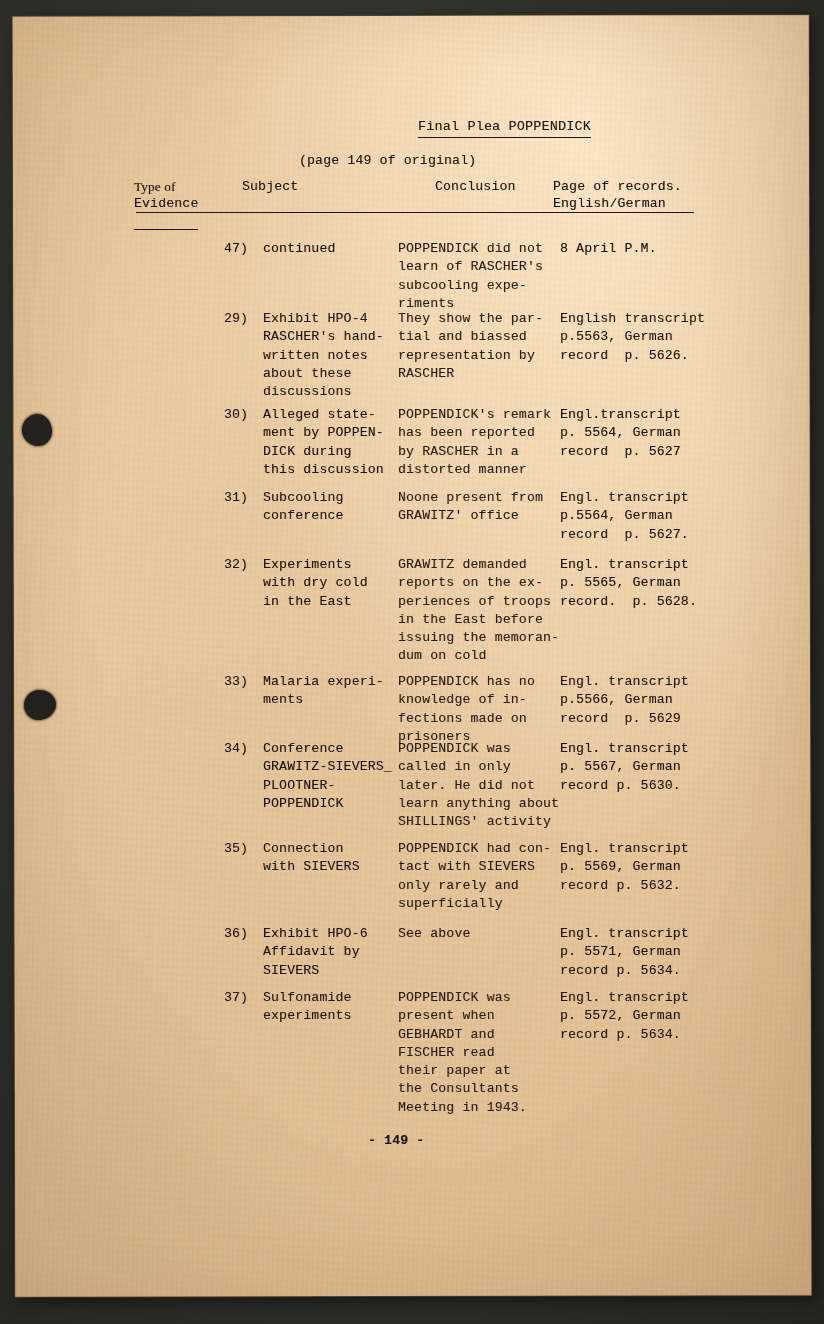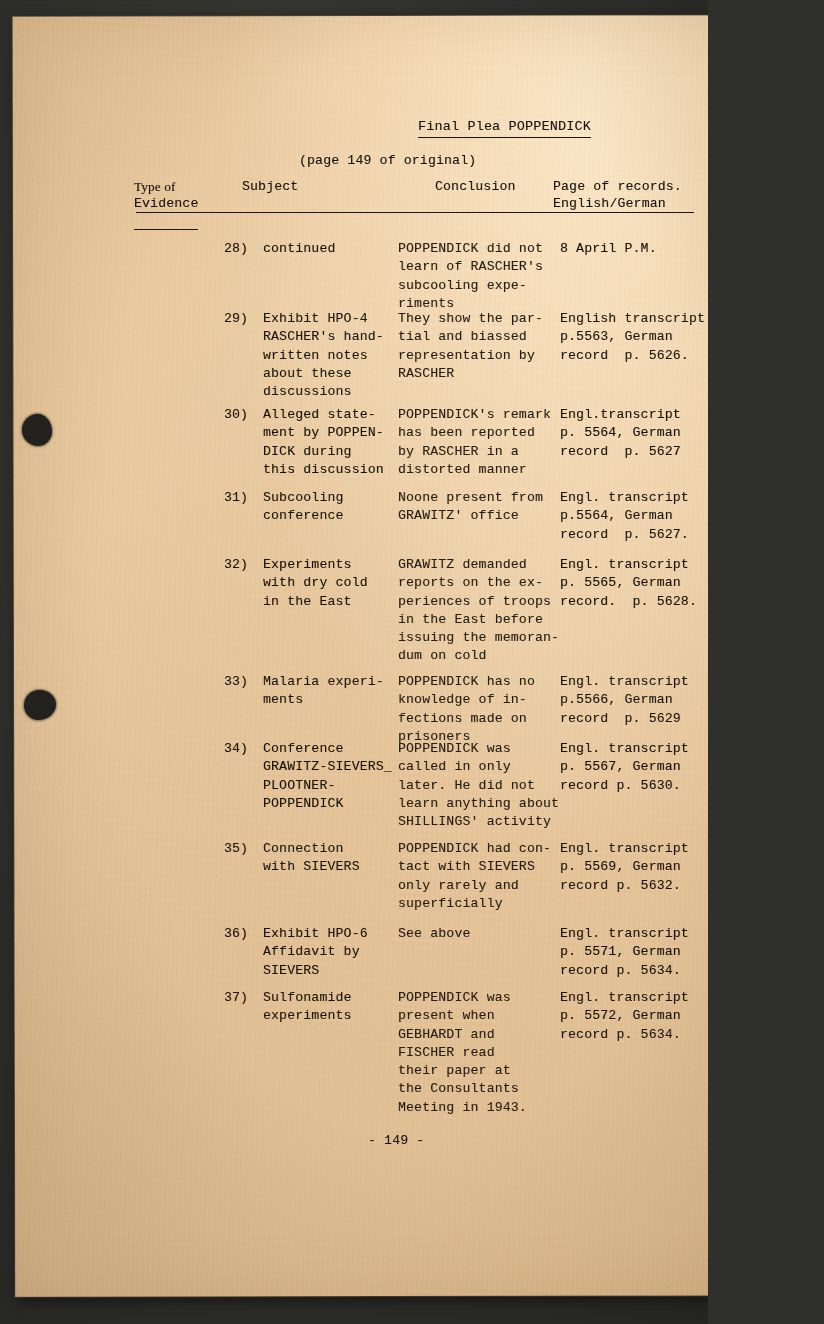--- a/index.html
+++ b/index.html
@@ -3,21 +3,21 @@
 <meta charset="utf-8">
 <title>Final Plea POPPENDICK — page 149</title>
 <style>
   html, body {
     margin: 0;
     padding: 0;
     background: #2f2f2c;
   }
   #scan {
     position: relative;
-    width: 708px;
+    width: 824px;
     height: 1324px;
     overflow: hidden;
     background:
       repeating-linear-gradient(0deg, rgba(255,255,255,0.012) 0 1px, rgba(0,0,0,0.012) 1px 2px),
       radial-gradient(ellipse at 40% 30%, #3a3a36 0%, #2b2b28 60%, #232320 100%);
     font-family: "Liberation Mono", "DejaVu Sans Mono", monospace;
   }
   
   #paper {
     position: absolute;
@@ -99,21 +99,21 @@
 
   
   #rows { position: absolute; left: 0; top: 0; right: 0; bottom: 0; }
   .row { position: absolute; left: 0; width: 100%; }
   .cell { position: absolute; white-space: pre; top: 0; }
   .c-num     { left: 224px; }
   .c-subject { left: 263px; }
   .c-concl   { left: 398px; }
   .c-pages   { left: 560px; font-family: Liberation Mono, monospace; }
 
-  #footer { left: 368px; top: 1132px; }
+  #footer { left: 368px; top: 1132px; font-weight: bold; }
 
   
   .row:nth-child(odd)  .cell { color: #171309; }
   .row:nth-child(even) .cell { color: #1b1710; }
   .c-concl { color: #241e14 !important; }
 </style>
 </head>
 <body>
 
 <div id="scan">
@@ -139,21 +139,21 @@
 
     <div class="ln" id="head-conclusion">Conclusion</div>
 
     <div class="ln" id="head-pages-1">Page of records.</div>
     <div class="ln" id="head-pages-2">English/German</div>
 
     <div id="head-rule"></div>
 
     <div id="rows">
         <div class="row" style="top: 240px;">
-          <div class="cell c-num">28)</div>
+          <div class="cell c-num">47)</div>
           <div class="cell c-subject">continued</div>
           <div class="cell c-concl">POPPENDICK did not
 learn of RASCHER's
 subcooling expe-
 riments</div>
           <div class="cell c-pages">8 April P.M.</div>
         </div>
         <div class="row" style="top: 310px;">
           <div class="cell c-num">29)</div>
           <div class="cell c-subject">Exhibit HPO-4

